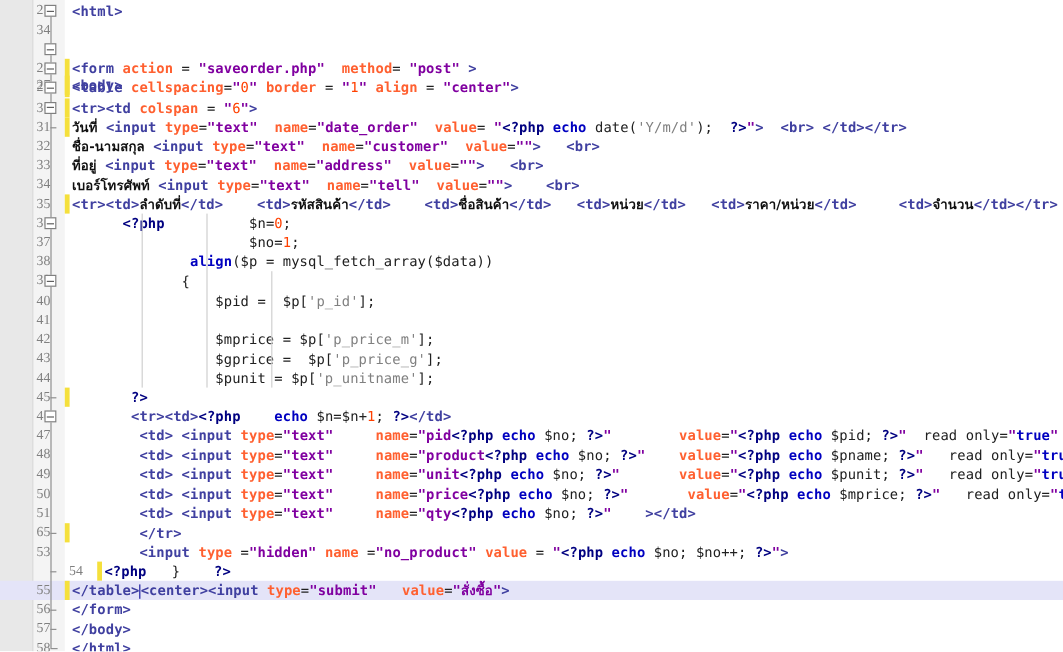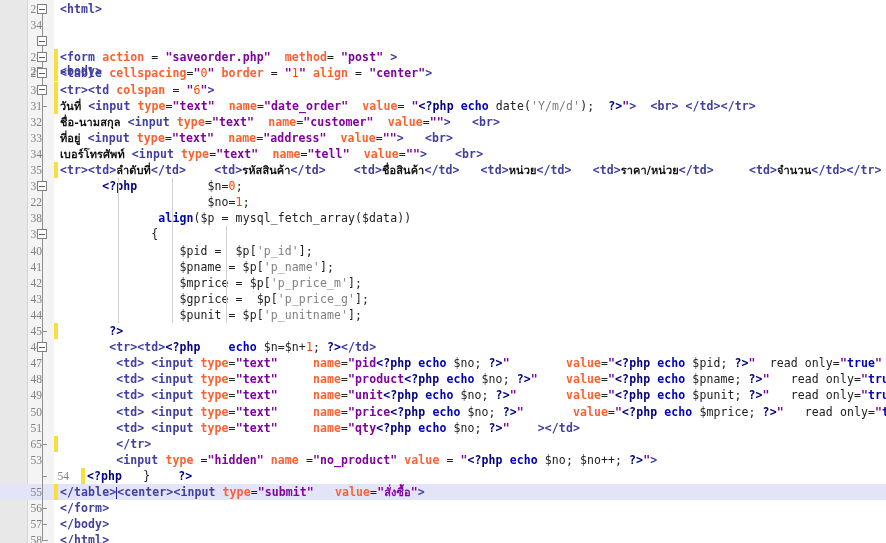--- a/index.html
+++ b/index.html
@@ -154,25 +154,25 @@
       <div class="row" style="top: 51px; margin-top: 12px;"><span class="lineno">27</span><span class="changebar"></span><span class="code"><span class="tag">&lt;body&gt;</span></span></div>
       <div class="row" style="top: 49.3px;"><span class="lineno">28</span><span class="changebar"></span><span class="code"><span class="tag">&lt;form </span><span class="attr">action</span><span class="plain"> = </span><span class="str">"saveorder.php"</span><span class="plain">  </span><span class="attr">method</span><span class="plain">= </span><span class="str">"post"</span><span class="tag"> &gt;</span></span></div>
       <div class="row" style="top: 65.4px;"><span class="lineno">29</span><span class="changebar"></span><span class="code"><span class="tag">&lt;table </span><span class="attr">cellspacing</span><span class="plain">=</span><span class="str">"</span><span class="num">0</span><span class="str">"</span><span class="plain"> </span><span class="attr">border</span><span class="plain"> = </span><span class="str">"</span><span class="num">1</span><span class="str">"</span><span class="plain"> </span><span class="attr">align</span><span class="plain"> = </span><span class="str">"center"</span><span class="tag">&gt;</span></span></div>
       <div class="row" style="top: 81.5px;"><span class="lineno">30</span><span class="changebar"></span><span class="code"><span class="tag">&lt;tr&gt;&lt;td </span><span class="attr">colspan</span><span class="plain"> = </span><span class="str">"</span><span class="num">6</span><span class="str">"</span><span class="tag">&gt;</span></span></div>
       <div class="row" style="top: 97.6px;"><span class="lineno">31</span><span class="changebar"></span><span class="code"><span class="thai">วันที่</span><span class="tag"> &lt;input </span><span class="attr">type</span><span class="plain">=</span><span class="str">"text"</span><span class="plain">  </span><span class="attr">name</span><span class="plain">=</span><span class="str">"date_order"</span><span class="plain">  </span><span class="attr">value</span><span class="plain">= </span><span class="str">"</span><span class="phpdelim">&lt;?php</span><span class="plain"> </span><span class="phpkw">echo</span><span class="plain"> date(</span><span class="strlite">'Y/m/d'</span><span class="plain">);  </span><span class="phpdelim">?&gt;</span><span class="str">"</span><span class="tag">&gt;  &lt;br&gt; &lt;/td&gt;&lt;/tr&gt;</span></span></div>
       <div class="row" style="top: 113.7px;"><span class="lineno">32</span><span class="code"><span class="thai">ชื่อ-นามสกุล</span><span class="tag"> &lt;input </span><span class="attr">type</span><span class="plain">=</span><span class="str">"text"</span><span class="plain">  </span><span class="attr">name</span><span class="plain">=</span><span class="str">"customer"</span><span class="plain">  </span><span class="attr">value</span><span class="plain">=</span><span class="str">""</span><span class="tag">&gt;   &lt;br&gt;</span></span></div>
       <div class="row" style="top: 129.8px;"><span class="lineno">33</span><span class="code"><span class="thai">ที่อยู่</span><span class="tag"> &lt;input </span><span class="attr">type</span><span class="plain">=</span><span class="str">"text"</span><span class="plain">  </span><span class="attr">name</span><span class="plain">=</span><span class="str">"address"</span><span class="plain">  </span><span class="attr">value</span><span class="plain">=</span><span class="str">""</span><span class="tag">&gt;   &lt;br&gt;</span></span></div>
       <div class="row" style="top: 145.9px;"><span class="lineno">34</span><span class="code"><span class="thai">เบอร์โทรศัพท์</span><span class="tag"> &lt;input </span><span class="attr">type</span><span class="plain">=</span><span class="str">"text"</span><span class="plain">  </span><span class="attr">name</span><span class="plain">=</span><span class="str">"tell"</span><span class="plain">  </span><span class="attr">value</span><span class="plain">=</span><span class="str">""</span><span class="tag">&gt;    &lt;br&gt;</span></span></div>
       <div class="row" style="top: 162px;"><span class="lineno">35</span><span class="changebar"></span><span class="code"><span class="tag">&lt;tr&gt;&lt;td&gt;</span><span class="thai">ลำดับที่</span><span class="tag">&lt;/td&gt;</span><span class="plain">    </span><span class="tag">&lt;td&gt;</span><span class="thai">รหัสสินค้า</span><span class="tag">&lt;/td&gt;</span><span class="plain">    </span><span class="tag">&lt;td&gt;</span><span class="thai">ชื่อสินค้า</span><span class="tag">&lt;/td&gt;</span><span class="plain">   </span><span class="tag">&lt;td&gt;</span><span class="thai">หน่วย</span><span class="tag">&lt;/td&gt;</span><span class="plain">   </span><span class="tag">&lt;td&gt;</span><span class="thai">ราคา/หน่วย</span><span class="tag">&lt;/td&gt;</span><span class="plain">     </span><span class="tag">&lt;td&gt;</span><span class="thai">จำนวน</span><span class="tag">&lt;/td&gt;&lt;/tr&gt;</span></span></div>
       <div class="row" style="top: 178.1px;"><span class="lineno">36</span><span class="code"><span class="plain">      </span><span class="phpdelim">&lt;?php</span><span class="plain">          $n=</span><span class="num">0</span><span class="plain">;</span></span></div>
-      <div class="row" style="top: 194.2px;"><span class="lineno">22</span><span class="code"><span class="plain">                     $no=</span><span class="num">1</span><span class="plain">;</span></span></div>
+      <div class="row" style="top: 194.2px;"><span class="lineno">37</span><span class="code"><span class="plain">                     $no=</span><span class="num">1</span><span class="plain">;</span></span></div>
       <div class="row" style="top: 210.3px;"><span class="lineno">38</span><span class="code"><span class="plain">              </span><span class="phpkw">align</span><span class="plain">($p = mysql_fetch_array($data))</span></span></div>
       <div class="row" style="top: 226.4px;"><span class="lineno">39</span><span class="code"><span class="plain">             {</span></span></div>
       <div class="row" style="top: 242.5px;"><span class="lineno">40</span><span class="code"><span class="plain">                 $pid =  $p[</span><span class="strlite">'p_id'</span><span class="plain">];</span></span></div>
-      <div class="row" style="top: 258.6px;"><span class="lineno">41</span><span class="code"><span class="plain">                 $pname = $p[</span><span class="strlite">'p_name'</span><span class="plain">];</span></span></div>
+      <div class="row" style="top: 258.6px;"><span class="lineno">41</span></div>
       <div class="row" style="top: 274.7px;"><span class="lineno">42</span><span class="code"><span class="plain">                 $mprice = $p[</span><span class="strlite">'p_price_m'</span><span class="plain">];</span></span></div>
       <div class="row" style="top: 290.8px;"><span class="lineno">43</span><span class="code"><span class="plain">                 $gprice =  $p[</span><span class="strlite">'p_price_g'</span><span class="plain">];</span></span></div>
       <div class="row" style="top: 306.9px;"><span class="lineno">44</span><span class="code"><span class="plain">                 $punit = $p[</span><span class="strlite">'p_unitname'</span><span class="plain">];</span></span></div>
       <div class="row" style="top: 323px;"><span class="lineno">45</span><span class="changebar"></span><span class="code"><span class="plain">       </span><span class="phpdelim">?&gt;</span></span></div>
       <div class="row" style="top: 339.1px;"><span class="lineno">46</span><span class="code"><span class="plain">       </span><span class="tag">&lt;tr&gt;&lt;td&gt;</span><span class="phpdelim">&lt;?php</span><span class="plain">    </span><span class="phpkw">echo</span><span class="plain"> $n=$n+</span><span class="num">1</span><span class="plain">; </span><span class="phpdelim">?&gt;</span><span class="tag">&lt;/td&gt;</span></span></div>
       <div class="row" style="top: 355.2px;"><span class="lineno">47</span><span class="code"><span class="plain">        </span><span class="tag">&lt;td&gt; &lt;input </span><span class="attr">type</span><span class="plain">=</span><span class="str">"text"</span><span class="plain">     </span><span class="attr">name</span><span class="plain">=</span><span class="str">"pid</span><span class="phpdelim">&lt;?php</span><span class="plain"> </span><span class="phpkw">echo</span><span class="plain"> $no; </span><span class="phpdelim">?&gt;</span><span class="str">"</span><span class="plain">        </span><span class="attr">value</span><span class="plain">=</span><span class="str">"</span><span class="phpdelim">&lt;?php</span><span class="plain"> </span><span class="phpkw">echo</span><span class="plain"> $pid; </span><span class="phpdelim">?&gt;</span><span class="str">"</span><span class="plain">  read only=</span><span class="str">"</span><span class="phpkw">true</span><span class="str">"</span><span class="tag"> &gt;&lt;/td&gt;</span></span></div>
       <div class="row" style="top: 371.3px;"><span class="lineno">48</span><span class="code"><span class="plain">        </span><span class="tag">&lt;td&gt; &lt;input </span><span class="attr">type</span><span class="plain">=</span><span class="str">"text"</span><span class="plain">     </span><span class="attr">name</span><span class="plain">=</span><span class="str">"product</span><span class="phpdelim">&lt;?php</span><span class="plain"> </span><span class="phpkw">echo</span><span class="plain"> $no; </span><span class="phpdelim">?&gt;</span><span class="str">"</span><span class="plain">    </span><span class="attr">value</span><span class="plain">=</span><span class="str">"</span><span class="phpdelim">&lt;?php</span><span class="plain"> </span><span class="phpkw">echo</span><span class="plain"> $pname; </span><span class="phpdelim">?&gt;</span><span class="str">"</span><span class="plain">   read only=</span><span class="str">"</span><span class="phpkw">true</span></span></div>
       <div class="row" style="top: 387.4px;"><span class="lineno">49</span><span class="code"><span class="plain">        </span><span class="tag">&lt;td&gt; &lt;input </span><span class="attr">type</span><span class="plain">=</span><span class="str">"text"</span><span class="plain">     </span><span class="attr">name</span><span class="plain">=</span><span class="str">"unit</span><span class="phpdelim">&lt;?php</span><span class="plain"> </span><span class="phpkw">echo</span><span class="plain"> $no; </span><span class="phpdelim">?&gt;</span><span class="str">"</span><span class="plain">       </span><span class="attr">value</span><span class="plain">=</span><span class="str">"</span><span class="phpdelim">&lt;?php</span><span class="plain"> </span><span class="phpkw">echo</span><span class="plain"> $punit; </span><span class="phpdelim">?&gt;</span><span class="str">"</span><span class="plain">   read only=</span><span class="str">"</span><span class="phpkw">true</span></span></div>
       <div class="row" style="top: 403.5px;"><span class="lineno">50</span><span class="code"><span class="plain">        </span><span class="tag">&lt;td&gt; &lt;input </span><span class="attr">type</span><span class="plain">=</span><span class="str">"text"</span><span class="plain">     </span><span class="attr">name</span><span class="plain">=</span><span class="str">"price</span><span class="phpdelim">&lt;?php</span><span class="plain"> </span><span class="phpkw">echo</span><span class="plain"> $no; </span><span class="phpdelim">?&gt;</span><span class="str">"</span><span class="plain">       </span><span class="attr">value</span><span class="plain">=</span><span class="str">"</span><span class="phpdelim">&lt;?php</span><span class="plain"> </span><span class="phpkw">echo</span><span class="plain"> $mprice; </span><span class="phpdelim">?&gt;</span><span class="str">"</span><span class="plain">   read only=</span><span class="str">"</span><span class="phpkw">true</span></span></div>
       <div class="row" style="top: 419.6px;"><span class="lineno">51</span><span class="code"><span class="plain">        </span><span class="tag">&lt;td&gt; &lt;input </span><span class="attr">type</span><span class="plain">=</span><span class="str">"text"</span><span class="plain">     </span><span class="attr">name</span><span class="plain">=</span><span class="str">"qty</span><span class="phpdelim">&lt;?php</span><span class="plain"> </span><span class="phpkw">echo</span><span class="plain"> $no; </span><span class="phpdelim">?&gt;</span><span class="str">"</span><span class="plain">    </span><span class="tag">&gt;&lt;/td&gt;</span></span></div>

